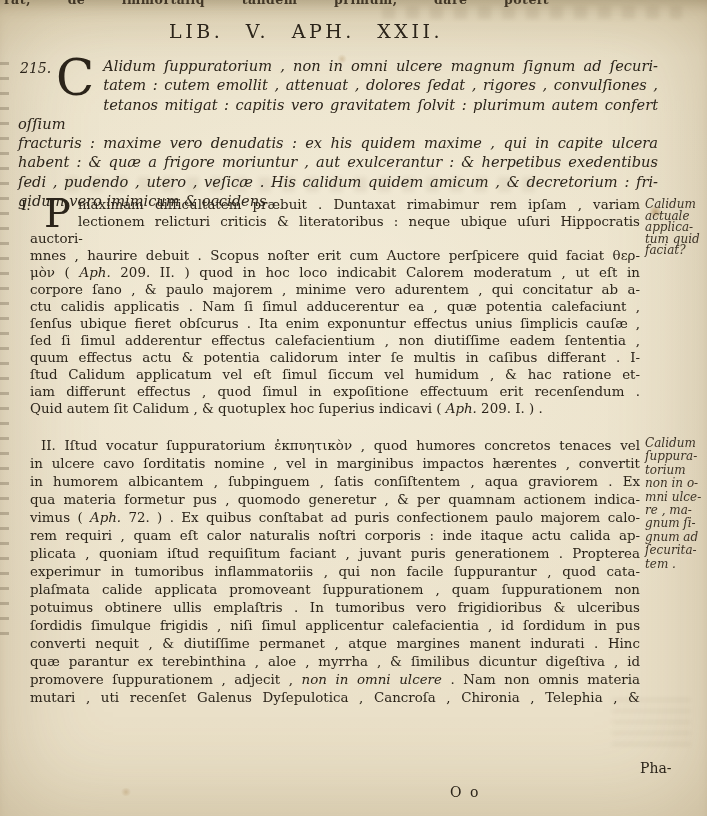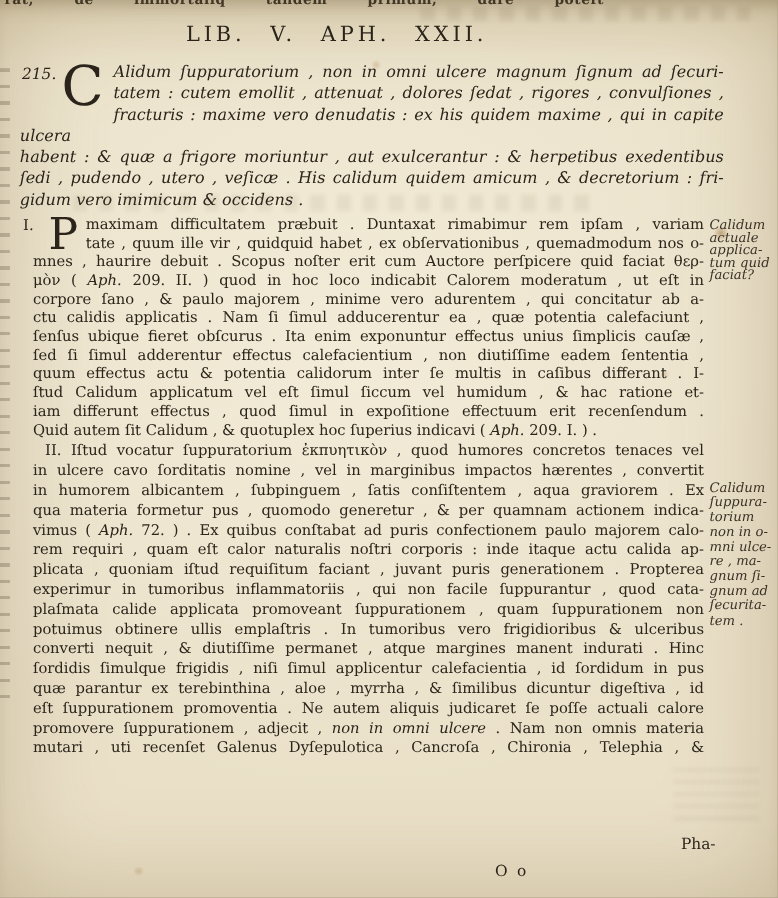--- a/index.html
+++ b/index.html
@@ -46,34 +46,34 @@
     text-align:justify;text-align-last:justify;-moz-text-align-last:justify;
     white-space:normal;
   }
   .line.loose{text-align-last:left;-moz-text-align-last:left;}
   
   #commentary{
     position:absolute;left:30px;top:196px;width:610px;
     font-size:13.4px;
   }
   .c-para{position:relative;line-height:17px;}
-  .c-para.p2{line-height:18px;margin-top:2px;}
+  .c-para.p2{line-height:18px;margin-top:20px;}
   .c-para .num{position:absolute;left:-9px;top:1px;font-size:13.5px;}
   .c-para .dropcap{float:left;font-size:40px;line-height:33px;margin:1px 7px 0 14px;}
   .c-para.p2 .line:first-child{text-indent:11px;}
   
   .margin-note{
     position:absolute;left:645px;width:58px;
     font-style:italic;font-size:12px;color:var(--margin-ink);
   }
   .margin-note.mn1{top:199px;line-height:11.6px;}
   .margin-note.mn2{top:437px;line-height:13.4px;}
   
   #signature-mark{position:absolute;left:450px;top:784px;font-size:14px;letter-spacing:2px;}
-  #catchword{position:absolute;left:619px;top:760px;font-size:14px;}
+  #catchword{position:absolute;left:640px;top:760px;font-size:14px;}
   
   .bleed{position:absolute;filter:blur(2px);opacity:.13;pointer-events:none;
     background:repeating-linear-gradient(90deg, rgba(90,70,40,.55) 0 13px, rgba(90,70,40,0) 13px 24px);}
   #bleed1{top:177px;left:66px;width:480px;height:15px;}
   #bleed2{top:6px;left:382px;width:300px;height:13px;opacity:.17;}
   #bleed3{top:698px;left:612px;width:78px;height:48px;opacity:.11;
     background:repeating-linear-gradient(180deg, rgba(90,70,40,.55) 0 4px, rgba(90,70,40,0) 4px 11px);}
   #edge-left{position:absolute;left:0;top:62px;width:9px;height:585px;
     background:repeating-linear-gradient(to bottom, rgba(55,40,20,.55) 0 3px, rgba(55,40,20,0) 3px 15px);
     filter:blur(.6px);opacity:.42;pointer-events:none;}
@@ -101,33 +101,34 @@
   <div id="fox4" class="fox"></div>
 
   <div id="page-header">LIB. V. APH. XXII.</div>
 
   <div id="aphorism">
     <span id="aph-num">215.</span>
     <span class="dropcap">C</span>
 
   <div class="line">Alidum ſuppuratorium , non in omni ulcere magnum ſignum ad ſecuri-</div>
       <div class="line">tatem : cutem emollit , attenuat , dolores ſedat , rigores , convulſiones ,</div>
+      <div class="line">tetanos mitigat : capitis vero gravitatem ſolvit : plurimum autem confert oſſium</div>
       <div class="line">fracturis : maxime vero denudatis : ex his quidem maxime , qui in capite ulcera</div>
       <div class="line">habent : &amp; quæ a frigore moriuntur , aut exulcerantur : &amp; herpetibus exedentibus</div>
       <div class="line">ſedi , pudendo , utero , veſicæ . His calidum quidem amicum , &amp; decretorium : fri-</div>
       <div class="line loose">gidum vero imimicum &amp; occidens .</div>
     </div>
 
   <div id="commentary">
 
   <div class="c-para p1">
         <span class="num">I.</span>
         <span class="dropcap">P</span>
         <div class="line">maximam difficultatem præbuit . Duntaxat rimabimur rem ipſam , variam</div>
-        <div class="line">tate , quum ille vir , quidquid habet , ex obſervationibus , quemadmodum nos o-</div>
+        <div class="line">lectionem relicturi criticis &amp; literatoribus : neque ubique uſuri Hippocratis auctori-</div>
         <div class="line">mnes , haurire debuit . Scopus noſter erit cum Auctore perſpicere quid faciat θερ-</div>
         <div class="line">μὸν ( <i>Aph.</i> 209. II. ) quod in hoc loco indicabit Calorem moderatum , ut eſt in</div>
         <div class="line">corpore ſano , &amp; paulo majorem , minime vero adurentem , qui concitatur ab a-</div>
         <div class="line">ctu calidis applicatis . Nam ſi ſimul adducerentur ea , quæ potentia calefaciunt ,</div>
         <div class="line">ſenſus ubique fieret obſcurus . Ita enim exponuntur effectus unius ſimplicis cauſæ ,</div>
         <div class="line">ſed ſi ſimul adderentur effectus calefacientium , non diutiſſime eadem ſententia ,</div>
         <div class="line">quum effectus actu &amp; potentia calidorum inter ſe multis in caſibus differant . I-</div>
         <div class="line">ſtud Calidum applicatum vel eſt ſimul ſiccum vel humidum , &amp; hac ratione et-</div>
         <div class="line">iam differunt effectus , quod ſimul in expoſitione effectuum erit recenſendum .</div>
         <div class="line loose">Quid autem ſit Calidum , &amp; quotuplex hoc ſuperius indicavi ( <i>Aph.</i> 209. I. ) .</div>
@@ -136,24 +137,23 @@
         <div class="line">II. Iſtud vocatur ſuppuratorium ἐκπυητικὸν , quod humores concretos tenaces vel</div>
         <div class="line">in ulcere cavo ſorditatis nomine , vel in marginibus impactos hærentes , convertit</div>
         <div class="line">in humorem albicantem , ſubpinguem , ſatis conſiſtentem , aqua graviorem . Ex</div>
         <div class="line">qua materia formetur pus , quomodo generetur , &amp; per quamnam actionem indica-</div>
         <div class="line">vimus ( <i>Aph.</i> 72. ) . Ex quibus conſtabat ad puris confectionem paulo majorem calo-</div>
         <div class="line">rem requiri , quam eſt calor naturalis noſtri corporis : inde itaque actu calida ap-</div>
         <div class="line">plicata , quoniam iſtud requiſitum faciant , juvant puris generationem . Propterea</div>
         <div class="line">experimur in tumoribus inflammatoriis , qui non facile ſuppurantur , quod cata-</div>
         <div class="line">plaſmata calide applicata promoveant ſuppurationem , quam ſuppurationem non</div>
         <div class="line">potuimus obtinere ullis emplaſtris . In tumoribus vero frigidioribus &amp; ulceribus</div>
+        <div class="line">ſordidis ſimulque frigidis , niſi ſimul applicentur calefacientia , id ſordidum in pus</div>
         <div class="line">converti nequit , &amp; diutiſſime permanet , atque margines manent indurati . Hinc</div>
-        <div class="line">ſordidis ſimulque frigidis , niſi ſimul applicentur calefacientia , id ſordidum in pus</div>
         <div class="line">quæ parantur ex terebinthina , aloe , myrrha , &amp; ſimilibus dicuntur digeſtiva , id</div>
-        <div class="line">eſt ſuppurationem promoventia . Ne autem aliquis judicaret ſe poſſe actuali calore</div>
         <div class="line">promovere ſuppurationem , adjecit , <i>non in omni ulcere</i> . Nam non omnis materia</div>
         <div class="line">mutari , uti recenſet Galenus Dyſepulotica , Cancroſa , Chironia , Telephia , &amp;</div>
       </div>
     </div>
 
   <div id="margin-notes">
 
   <div class="margin-note mn1">
         <div>Calidum</div>
         <div>actuale</div>

